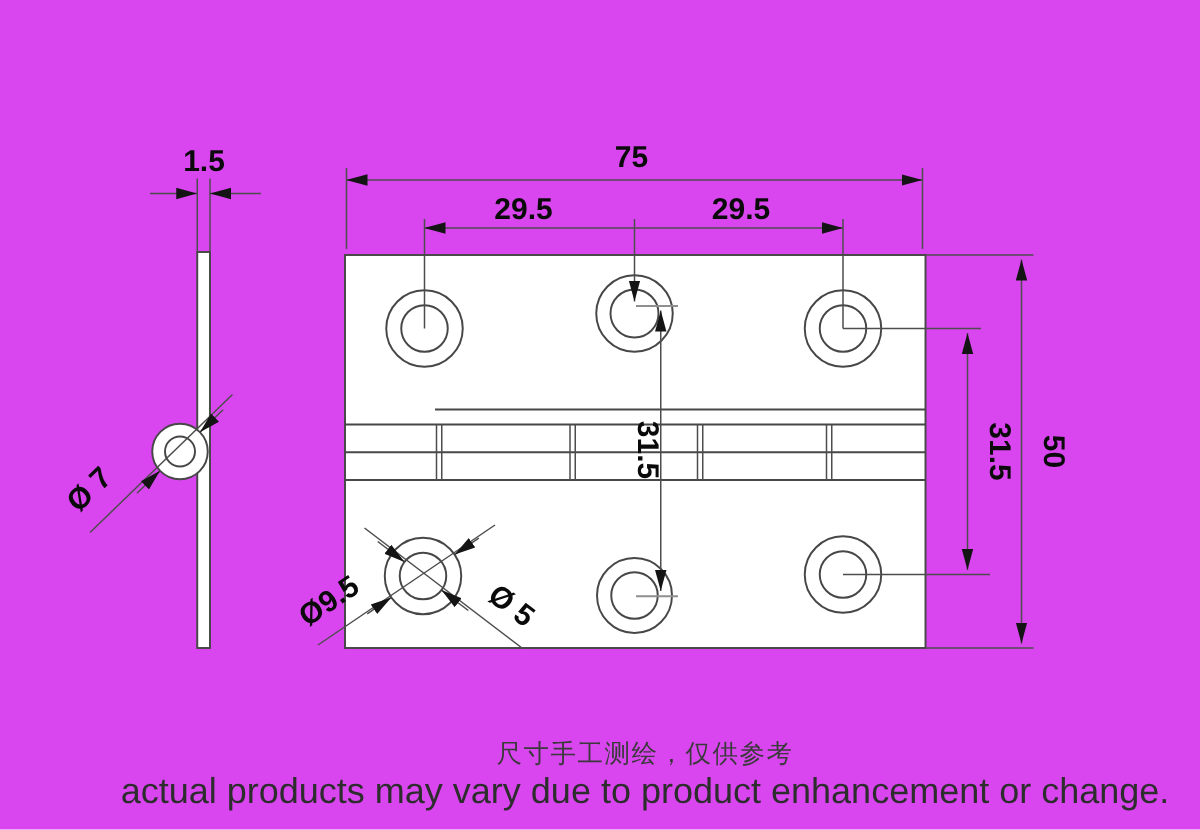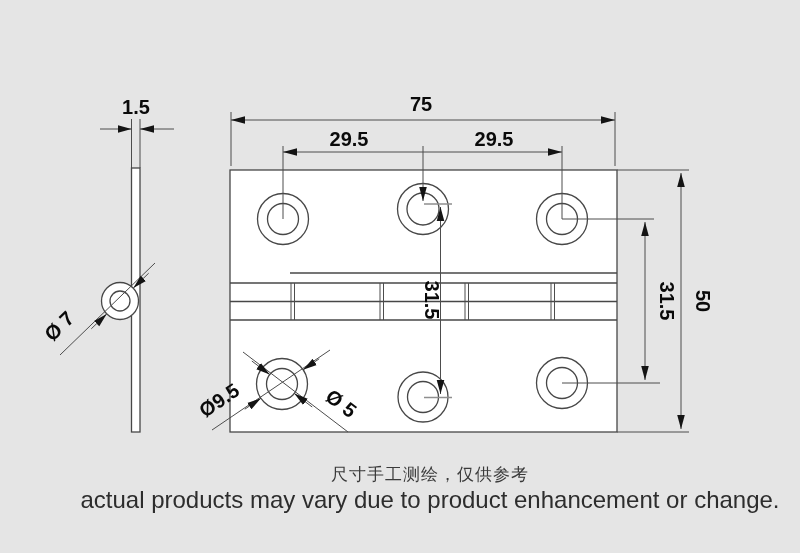--- a/index.html
+++ b/index.html
@@ -1,25 +1,25 @@
 <!DOCTYPE html>
 <html><head>
 <meta charset="utf-8">
 <style>
   html,body{margin:0;padding:0;background:#ffffff;}
-  #stage{position:relative;width:800px;height:553px;background:#e5e5e5;overflow:hidden;
+  #stage{position:relative;width:800px;height:553px;background:#d946ef;overflow:hidden;
          font-family:"Liberation Sans",sans-serif;}
   svg{position:absolute;left:0;top:0;}
   .outline{stroke:#474747;stroke-width:1.3;fill:none;}
   .outline-f{stroke:#474747;stroke-width:1.3;fill:#ffffff;}
   .thin{stroke:#4d4d4d;stroke-width:1;fill:none;}
   .tick{stroke:#8f8f8f;stroke-width:1.4;fill:none;}
   .dim{font-family:"Liberation Sans",sans-serif;font-weight:700;font-size:20px;fill:#0a0a0a;}
   .dia{font-family:"Liberation Sans",sans-serif;font-weight:700;font-size:20px;fill:#0a0a0a;}
-  #footer{position:absolute;left:60px;width:740px;top:464px;text-align:center;line-height:1.25;}
+  #footer{position:absolute;left:60px;width:740px;top:492px;text-align:center;line-height:1.25;}
   #footer .cn{font-size:17px;color:#3a3a3a;letter-spacing:1px;}
   #footer .en{font-size:24px;color:#2d2d2d;}
 </style>
 </head>
 <body>
 
 <div id="stage">
 <svg width="800" height="553" viewBox="0 0 800 553">
   <defs>
     <marker id="arr" markerUnits="userSpaceOnUse" markerWidth="14" markerHeight="10" viewBox="0 0 14 10" refX="14" refY="5" orient="auto-start-reverse">

